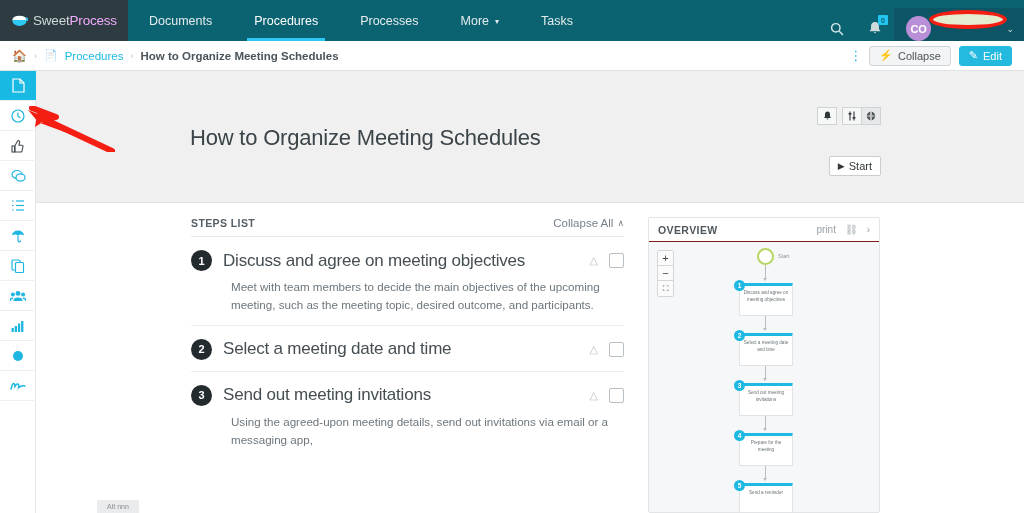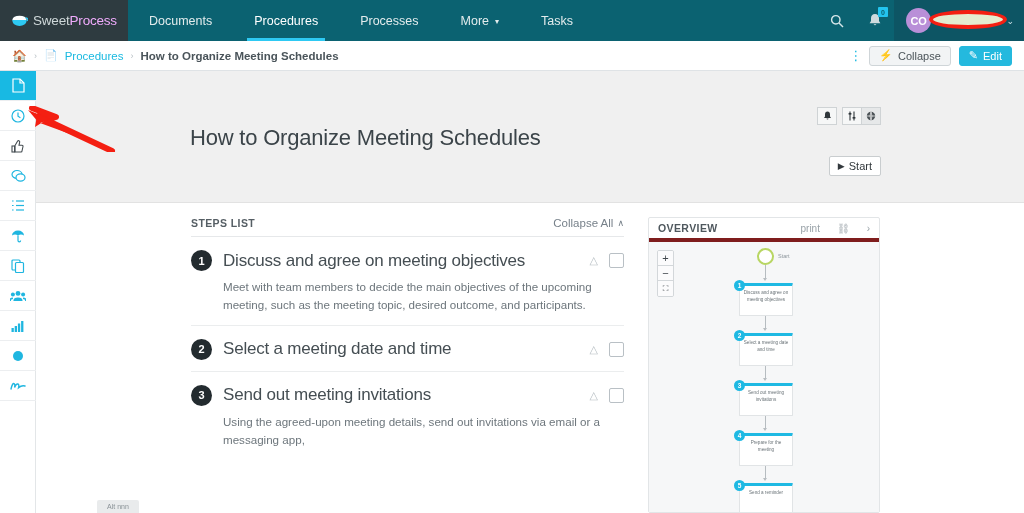--- a/index.html
+++ b/index.html
@@ -30,21 +30,21 @@
     padding: 0 21px; font-size: 12.5px; color: #e3eced; white-space: nowrap;
     cursor: pointer;
   }
   .navitem.active { color: #ffffff; }
   .navitem.active::after {
     content: ""; position: absolute; left: 14px; right: 14px; bottom: 0;
     height: 3px; background: #2ec9f3;
   }
   .navitem .caret { margin-left: 6px; font-size: 8px; position: relative; top: 1px; }
 
-  .navright { margin-left: auto; display: flex; align-items: flex-start; }
+  .navright { margin-left: auto; display: flex; align-items: flex-start; margin-top: 8px; }
   .nav-icon-btn {
     width: 38px; height: 41px; display: flex; align-items: center; justify-content: center;
     cursor: pointer;
   }
   .userchip {
     background: #0d5564; height: 41px; display: flex; align-items: center;
     padding: 0 10px 0 12px; gap: 7px; min-width: 130px; position: relative; cursor: pointer;
   }
   .avatar {
     width: 25px; height: 25px; border-radius: 50%;
@@ -148,35 +148,35 @@
     justify-content: center; flex: none; margin-right: 11px;
   }
   .step-title { font-size: 17px; color: #454e53; letter-spacing: -0.2px; }
   .step-actions { margin-left: auto; display: flex; align-items: center; gap: 11px; }
   .step-chev { color: #b9c0c5; font-size: 11px; cursor: pointer; }
   .step-check {
     width: 15px; height: 15px; border: 1px solid #b9c0c5; background: #fff;
     border-radius: 2px; cursor: pointer;
   }
   .step-body {
-    margin: 7px 0 0 32px; font-size: 11.6px; line-height: 1.55; color: #6d767c;
+    margin: 7px 0 0 40px; font-size: 11.6px; line-height: 1.55; color: #6d767c;
     max-width: 420px;
   }
 
   
   .ov-col {
     width: 232px; margin-top: 14px; border: 1px solid #e2e5e7; border-radius: 2px;
     background: #ffffff; height: 296px; overflow: hidden; position: relative;
   }
   .ov-head {
     height: 24px; display: flex; align-items: center; padding: 0 9px;
-    border-bottom: 4px solid #7f1d1d;
+    border-bottom: 1px solid #7f1d1d;
   }
   .ov-title { font-size: 10.5px; font-weight: bold; color: #4f585e; letter-spacing: 0.4px; }
-  .ov-tools { margin-left: auto; display: flex; align-items: center; gap: 17px; }
+  .ov-tools { margin-left: auto; display: flex; align-items: center; gap: 9px; }
   .ov-tool { font-size: 10px; color: #99a2a8; cursor: pointer; }
   .ov-canvas { position: relative; height: 271px; background: #f6f7f8; overflow: hidden; }
 
   .zoombox {
     position: absolute; left: 8px; top: 8px; width: 17px;
     border: 1px solid #d3d7da; border-radius: 2px; overflow: hidden; z-index: 5;
   }
   .zoombtn {
     height: 15px; background: #fbfbfc; display: flex; align-items: center;
     justify-content: center; font-size: 11px; color: #41484d;

